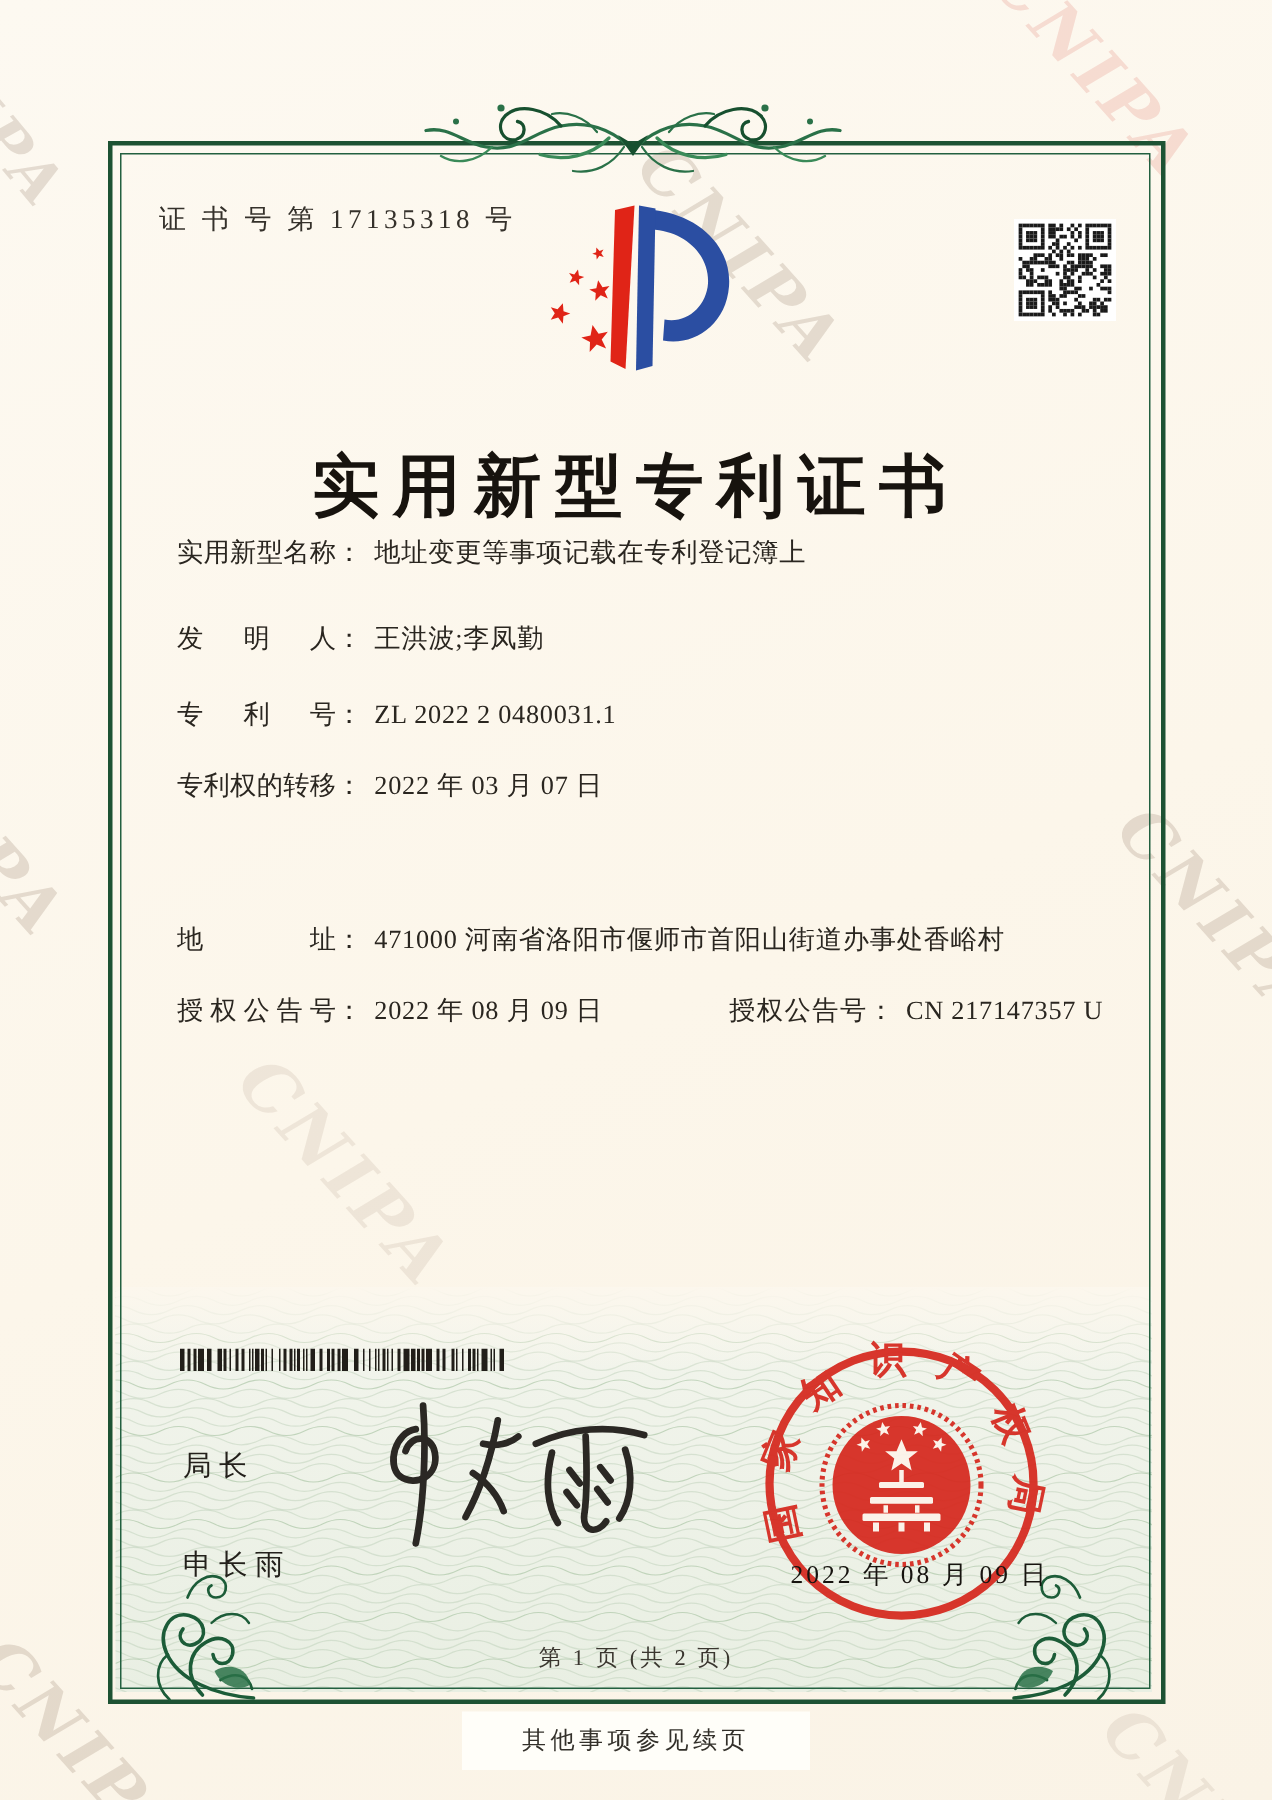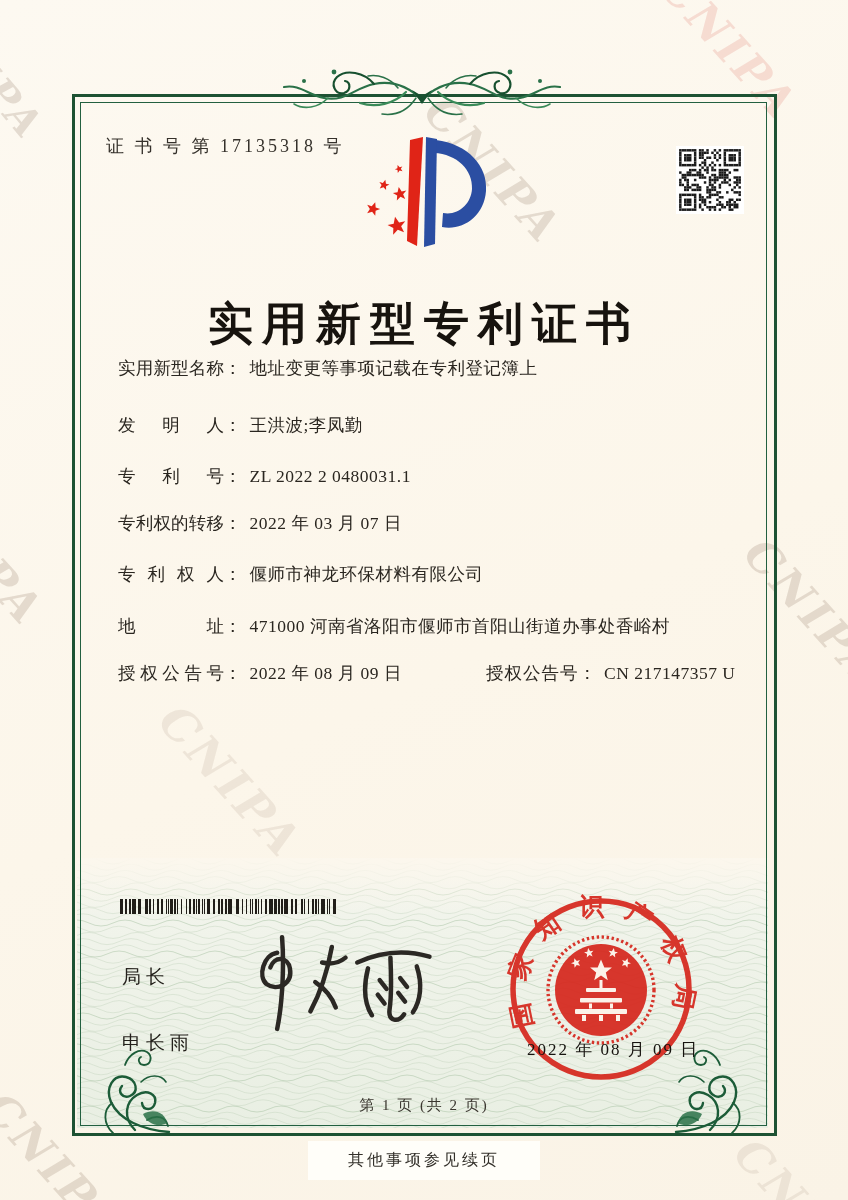--- a/index.html
+++ b/index.html
@@ -501,23 +501,20 @@
   </div>
   <div class="frow" style="top:413px">
     <span class="flab">发明人</span><span class="fcolon">：</span><span class="fval">王洪波;李凤勤</span>
   </div>
   <div class="frow" style="top:464px">
     <span class="flab">专利号</span><span class="fcolon">：</span><span class="fval">ZL 2022 2 0480031.1</span>
   </div>
   <div class="frow" style="top:511px">
     <span class="flab">专利权的转移</span><span class="fcolon">：</span><span class="fval">2022 年 03 月 07 日</span>
   </div>
-  <div class="frow" style="top:562px">
-    <span class="flab">专利权人</span><span class="fcolon">：</span><span class="fval">偃师市神龙环保材料有限公司</span>
-  </div>
   <div class="frow" style="top:614px">
     <span class="flab">地址</span><span class="fcolon">：</span><span class="fval">471000 河南省洛阳市偃师市首阳山街道办事处香峪村</span>
   </div>
   <div class="frow" style="top:661px">
     <span class="flab">授权公告号</span><span class="fcolon">：</span><span class="fval">2022 年 08 月 09 日</span>
     <span class="fpair2">
       <span class="flab2">授权公告号</span><span class="fcolon">：</span><span class="fval">CN 217147357 U</span>
     </span>
   </div>
 

